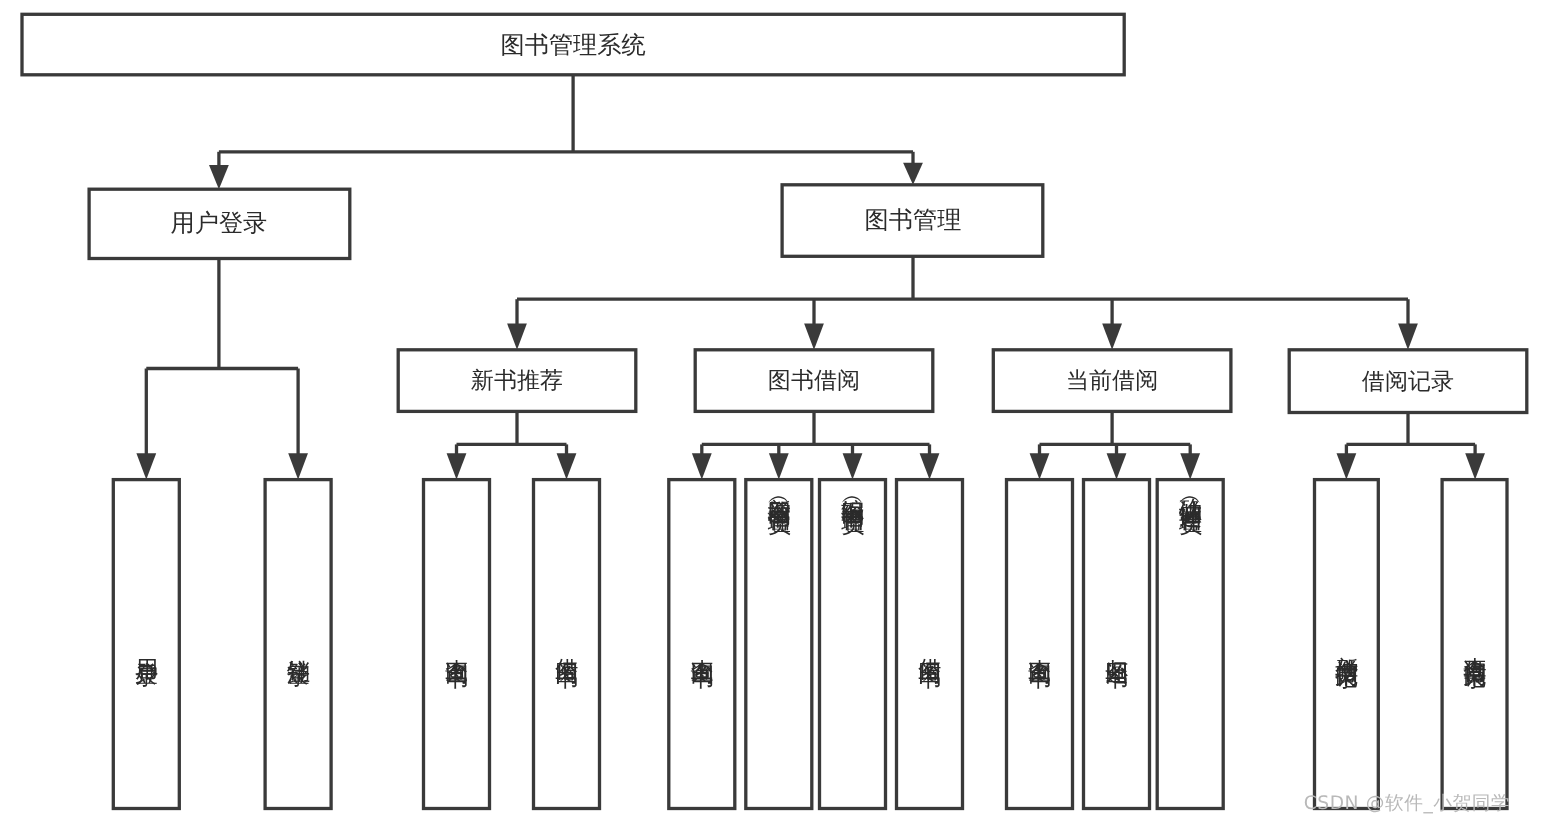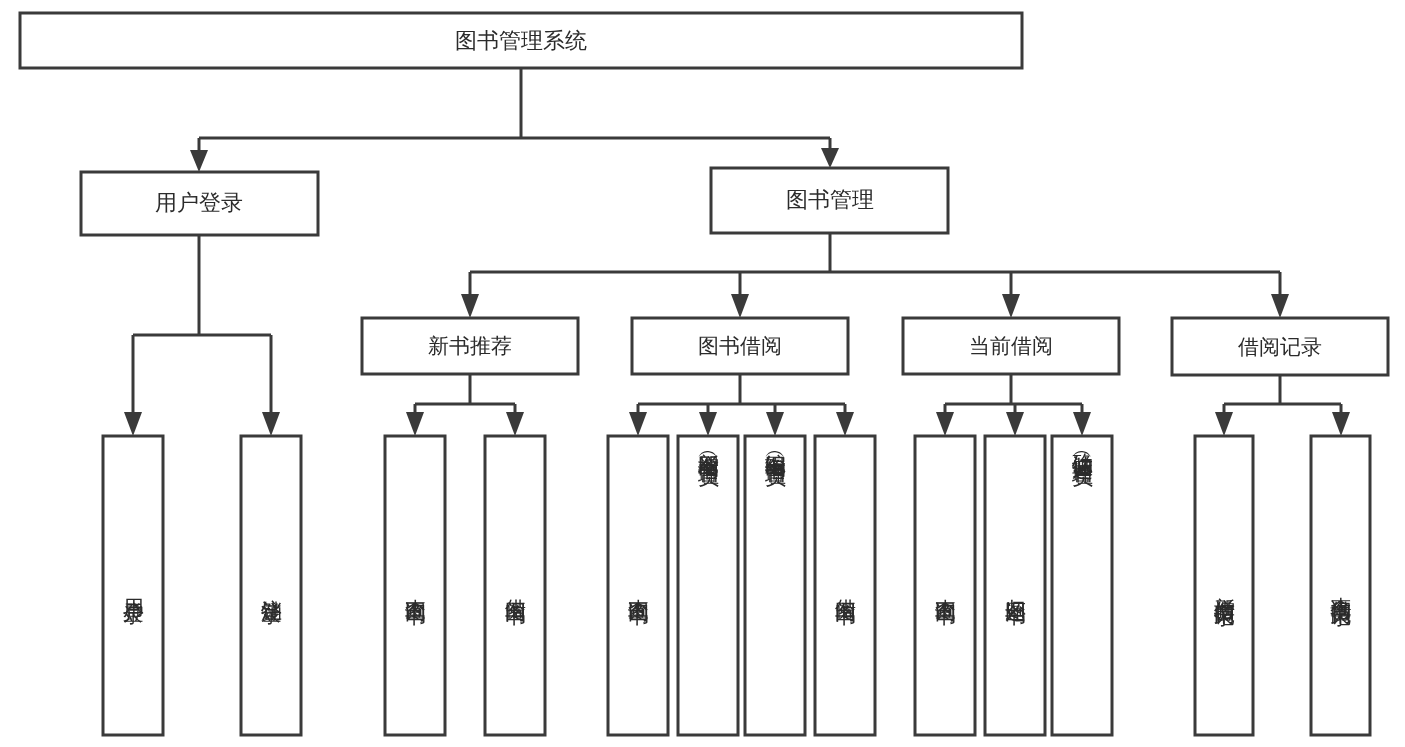--- a/index.html
+++ b/index.html
@@ -237,14 +237,15 @@
     <span class="vlabel">确认归还（管理员）</span>
   </div>
 
   <div class="vlabel-wrap" style="left:1195px; top:436px; width:58px; height:299px;">
     <span class="vlabel">新增借阅记录</span>
   </div>
   <div class="vlabel-wrap" style="left:1311px; top:436px; width:59px; height:299px;">
     <span class="vlabel">查询借阅记录</span>
   </div>
 
+  <div class="watermark">CSDN @软件_小贺同学</div>
 
 </div>
 
 </body></html>

